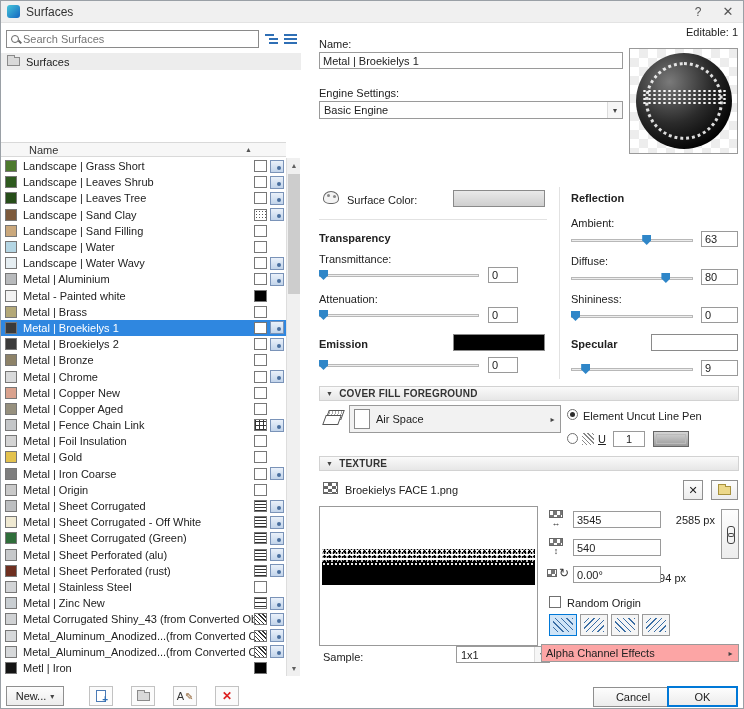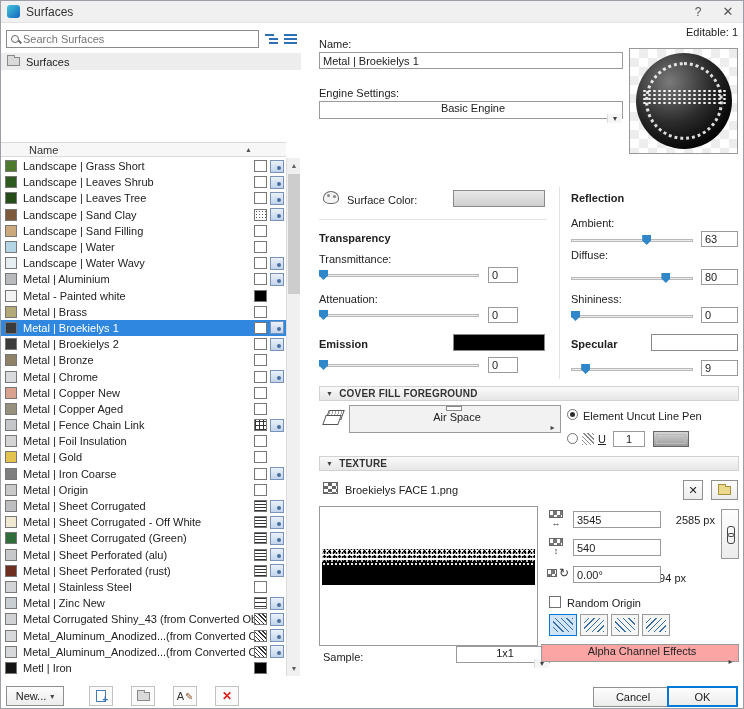--- a/index.html
+++ b/index.html
@@ -53,21 +53,21 @@
   .camslot.cam{border:1px solid #7a93b8;background:linear-gradient(#eaf1fa,#c2d4ea);position:relative;}
   .camslot.cam::after{content:"";position:absolute;right:2px;bottom:2px;width:4px;height:4px;border-radius:50%;background:#4a6f9f;}
   .vscroll{position:absolute;left:285px;top:157px;width:14px;height:518px;background:#f0f0f0;border-left:1px solid #ddd;}
   .sbtn{position:absolute;left:0;width:14px;height:15px;display:flex;align-items:center;justify-content:center;font-size:7px;color:#606060;}
   .sbtn.up{top:0;}
   .sbtn.down{bottom:0;}
   .sthumb{position:absolute;left:1px;top:16px;width:12px;height:120px;background:#cdcdcd;}
 
   
   .tinput{position:absolute;border:1px solid #9a9a9a;background:#fff;font-size:11px;padding:0 3px;color:#222;outline:none;}
-  .select{position:absolute;border:1px solid #9a9a9a;background:#fff;display:flex;align-items:center;padding-left:4px;flex-direction:column;}
+  .select{position:absolute;border:1px solid #9a9a9a;background:#fff;display:flex;align-items:center;padding-left:4px;}
   .arrowzone{margin-left:auto;width:15px;align-self:stretch;display:flex;align-items:center;justify-content:center;border-left:1px solid #dcdcdc;background:#f6f6f6;font-size:8px;color:#444;}
   .sect{position:absolute;left:318px;width:420px;height:15px;background:linear-gradient(#fafafa,#e6e6e6);border:1px solid #d2d2d2;display:flex;align-items:center;gap:6px;padding:0 6px;font-weight:bold;font-size:10px;color:#333;letter-spacing:.2px;}
   .tri{font-size:7px;color:#444;font-weight:normal;}
   .lbl{position:absolute;color:#222;}
   .bold{font-weight:bold;}
   .slider{position:absolute;height:14px;}
   .strack{position:absolute;left:0;right:0;top:6px;height:3px;background:#ededed;border:1px solid #b8b8b8;}
   .sthumbp{position:absolute;top:2px;width:9px;height:10px;background:var(--thumb,#2f86c8);clip-path:polygon(0 0,100% 0,100% 55%,50% 100%,0 55%);}
   .swbtn{position:absolute;border:1px solid #8a8a8a;}
   .btn{position:absolute;border:1px solid #8f8f8f;background:linear-gradient(#fdfdfd,#ececec);font-size:11px;display:flex;align-items:center;justify-content:center;gap:4px;color:#222;}
@@ -409,21 +409,21 @@
   <input class="tinput numbox" style="left: 487px; top: 356px; width: 30px; height: 16px;" value="0">
 
   <span class="lbl bold" style="left:570px;top:191px">Reflection</span>
   <span class="lbl" style="left:570px;top:216px">Ambient:</span>
   <div class="slider" style="left:570px;top:232px;width:122px">
       <span class="strack"></span>
       <span class="sthumbp" style="left: calc(63% - 5.67px);"></span>
     </div>
   <input class="tinput numbox" style="left: 700px; top: 230px; width: 37px; height: 16px;" value="63">
 
-  <span class="lbl" style="left:570px;top:248px">Diffuse:</span>
+  <span class="lbl" style="left:570px;top:254px">Diffuse:</span>
   <div class="slider" style="left:570px;top:270px;width:122px">
       <span class="strack"></span>
       <span class="sthumbp" style="left: calc(80% - 7.2px);"></span>
     </div>
   <input class="tinput numbox" style="left: 700px; top: 268px; width: 37px; height: 16px;" value="80">
 
   <span class="lbl" style="left:570px;top:292px">Shininess:</span>
   <div class="slider" style="left:570px;top:308px;width:122px">
       <span class="strack"></span>
       <span class="sthumbp" style="left: calc(0% + 0px);"></span>

